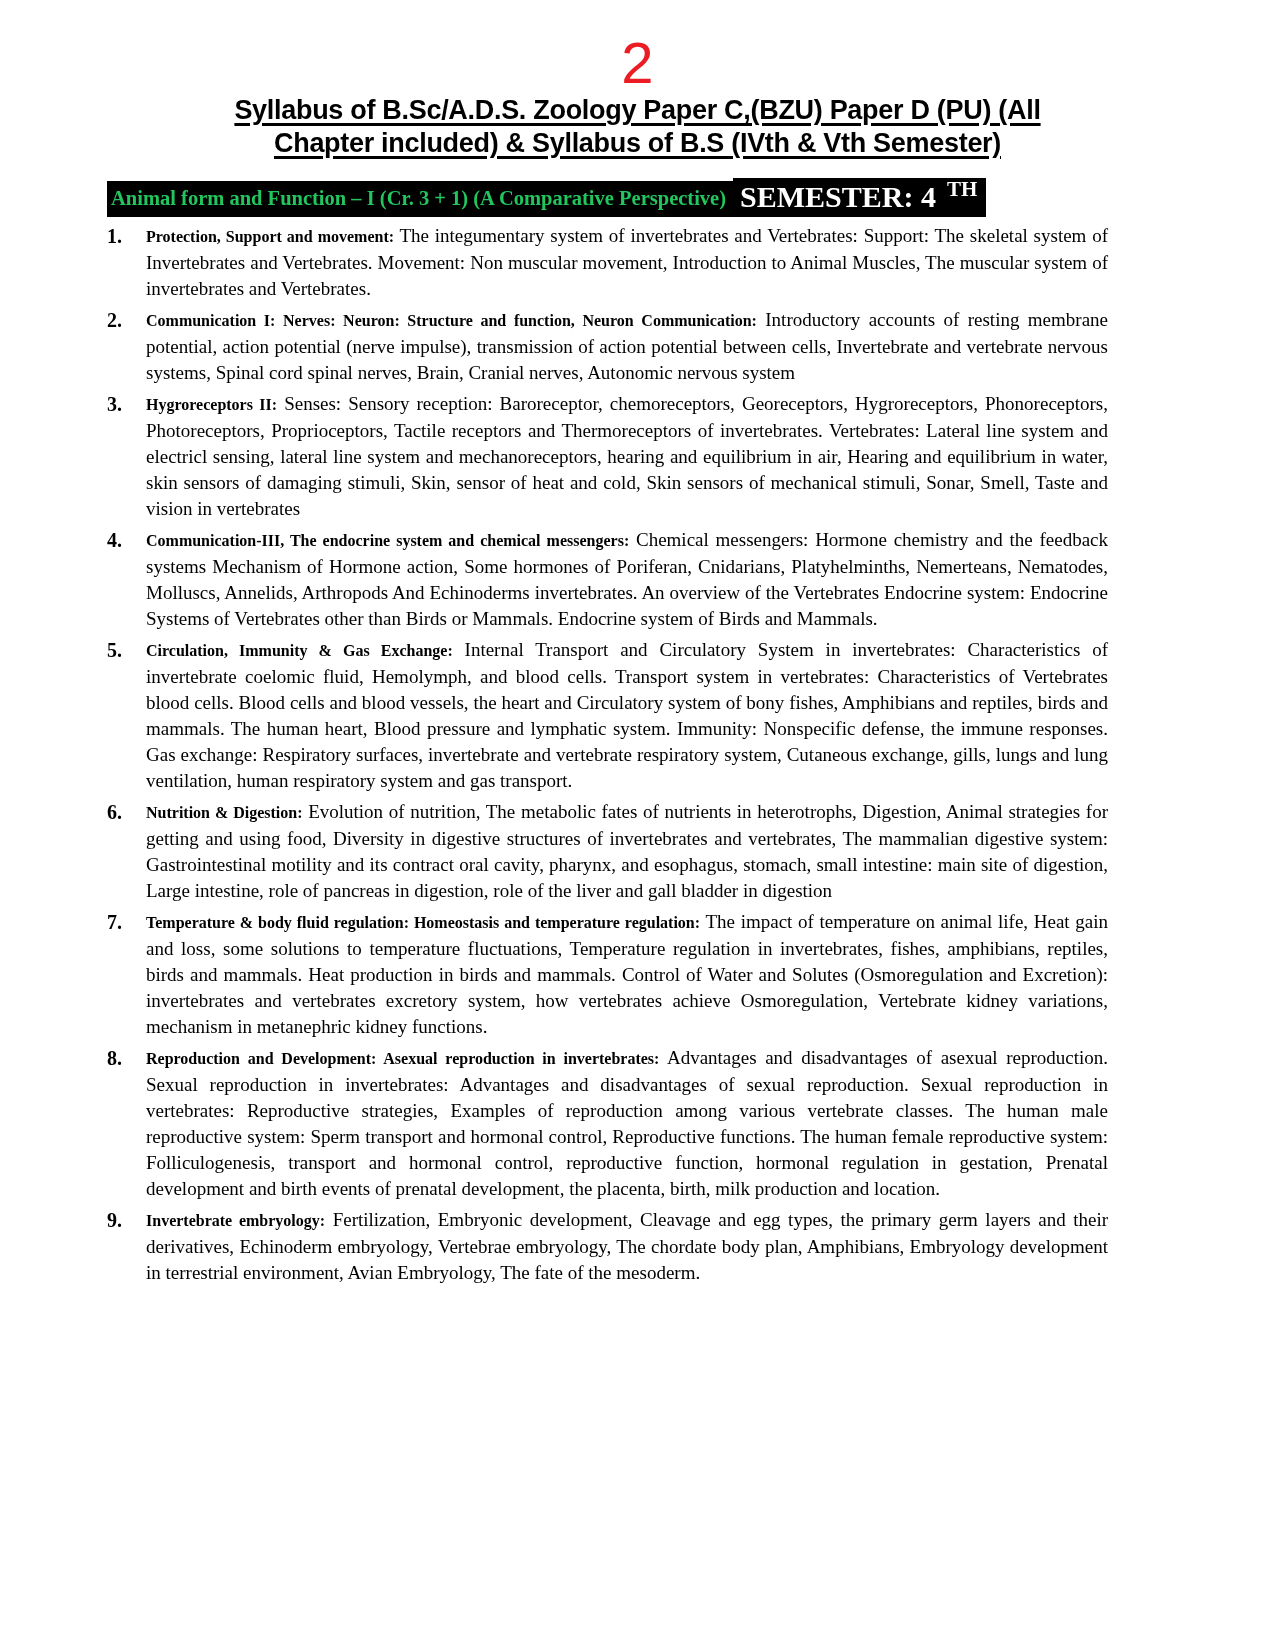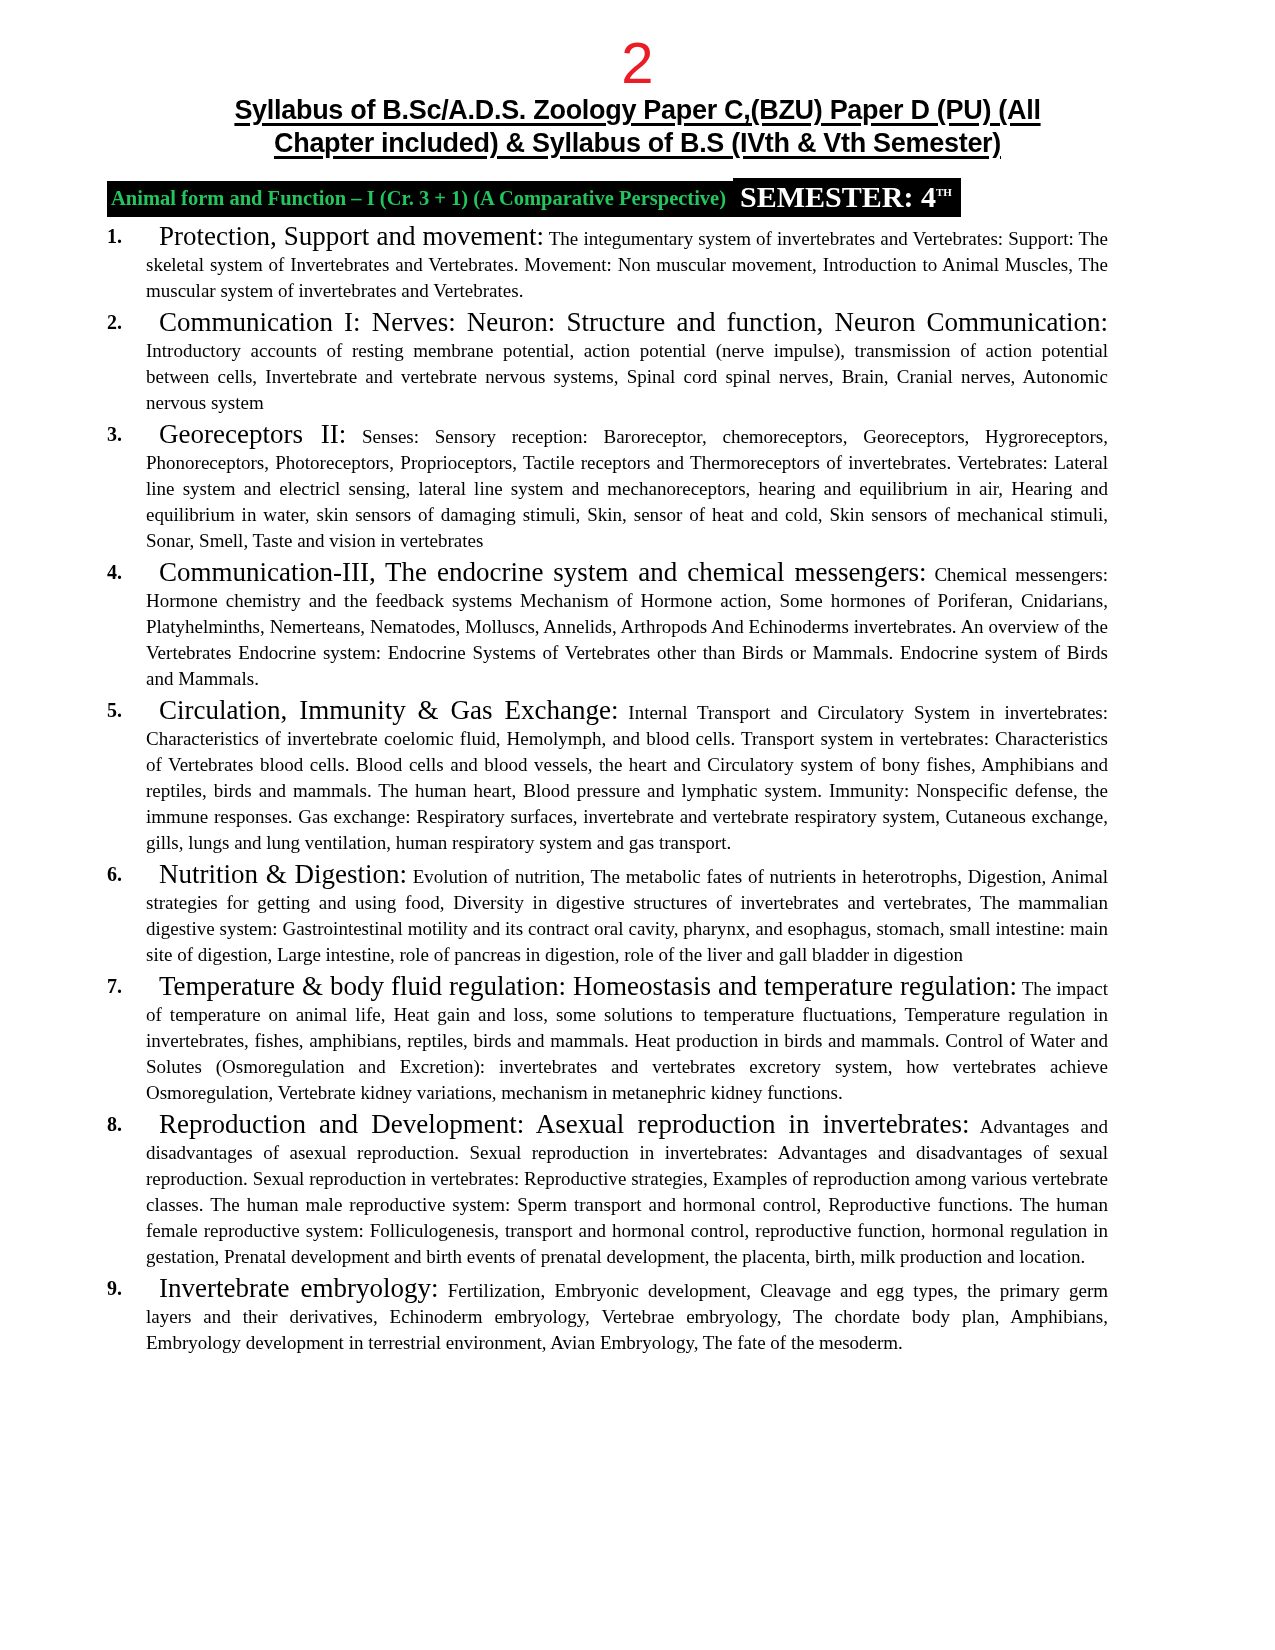--- a/index.html
+++ b/index.html
@@ -60,46 +60,46 @@
   .banner-sem {
     background: #000000;
     color: #ffffff;
     font-weight: bold;
     font-size: 30px;
     line-height: 1;
     padding: 4px 9px 5px 7px;
     white-space: nowrap;
   }
   .banner-sem .sup {
-    font-size: 11px;
+    font-size: 21px;
     position: relative;
     top: -11px;
+    margin-left: 11px;
   }
   .banner.gap .banner-sem { margin-left: 4px; }
 
   .items { margin-top: 2px; }
   .item {
     position: relative;
     padding-left: 39px;
     text-align: justify;
     font-size: 19px;
     line-height: 26px;
     margin-bottom: 5px;
   }
   .item .num {
     position: absolute;
     left: 0;
     top: 0;
     font-weight: bold;
     font-size: 20px;
   }
   .item .lead {
-    font-weight: normal;
-    font-size: 27px;
-    margin-left: 13px;
+    font-weight: bold;
+    font-size: 16px;
   }
 </style>
 </head>
 <body>
 
 <div class="page">
 
   <div class="page-num">2</div>
 
   <div class="title">
@@ -120,21 +120,21 @@
         <span class="lead">Protection, Support and movement:</span>
         <span>The integumentary system of invertebrates and Vertebrates: Support: The skeletal system of Invertebrates and Vertebrates. Movement: Non muscular movement, Introduction to Animal Muscles, The muscular system of invertebrates and Vertebrates.</span>
       </div>
       <div class="item">
         <span class="num">2.</span>
         <span class="lead">Communication I: Nerves:  Neuron: Structure and function, Neuron Communication:</span>
         <span>Introductory accounts of resting membrane potential, action potential (nerve impulse), transmission of action potential between cells, Invertebrate and vertebrate nervous systems, Spinal cord spinal nerves, Brain, Cranial nerves, Autonomic nervous system</span>
       </div>
       <div class="item">
         <span class="num">3.</span>
-        <span class="lead">Georeceptors II:</span>
+        <span class="lead">Hygroreceptors II:</span>
         <span>Senses: Sensory reception:  Baroreceptor, chemoreceptors, Georeceptors, Hygroreceptors, Phonoreceptors, Photoreceptors, Proprioceptors, Tactile receptors and Thermoreceptors of invertebrates. Vertebrates: Lateral line system and electricl sensing, lateral line system and mechanoreceptors, hearing and equilibrium in air, Hearing and equilibrium in water, skin sensors of damaging stimuli, Skin, sensor of heat and cold, Skin sensors of mechanical stimuli, Sonar, Smell, Taste and vision in vertebrates</span>
       </div>
       <div class="item">
         <span class="num">4.</span>
         <span class="lead">Communication-III, The endocrine system and chemical messengers:</span>
         <span>Chemical messengers: Hormone chemistry and the feedback systems Mechanism of Hormone action, Some hormones of Poriferan, Cnidarians, Platyhelminths, Nemerteans, Nematodes, Molluscs, Annelids, Arthropods And Echinoderms invertebrates. An overview of the Vertebrates Endocrine system: Endocrine Systems of Vertebrates other than Birds or Mammals. Endocrine system of Birds and Mammals.</span>
       </div>
       <div class="item">
         <span class="num">5.</span>
         <span class="lead">Circulation, Immunity &amp; Gas Exchange:</span>

